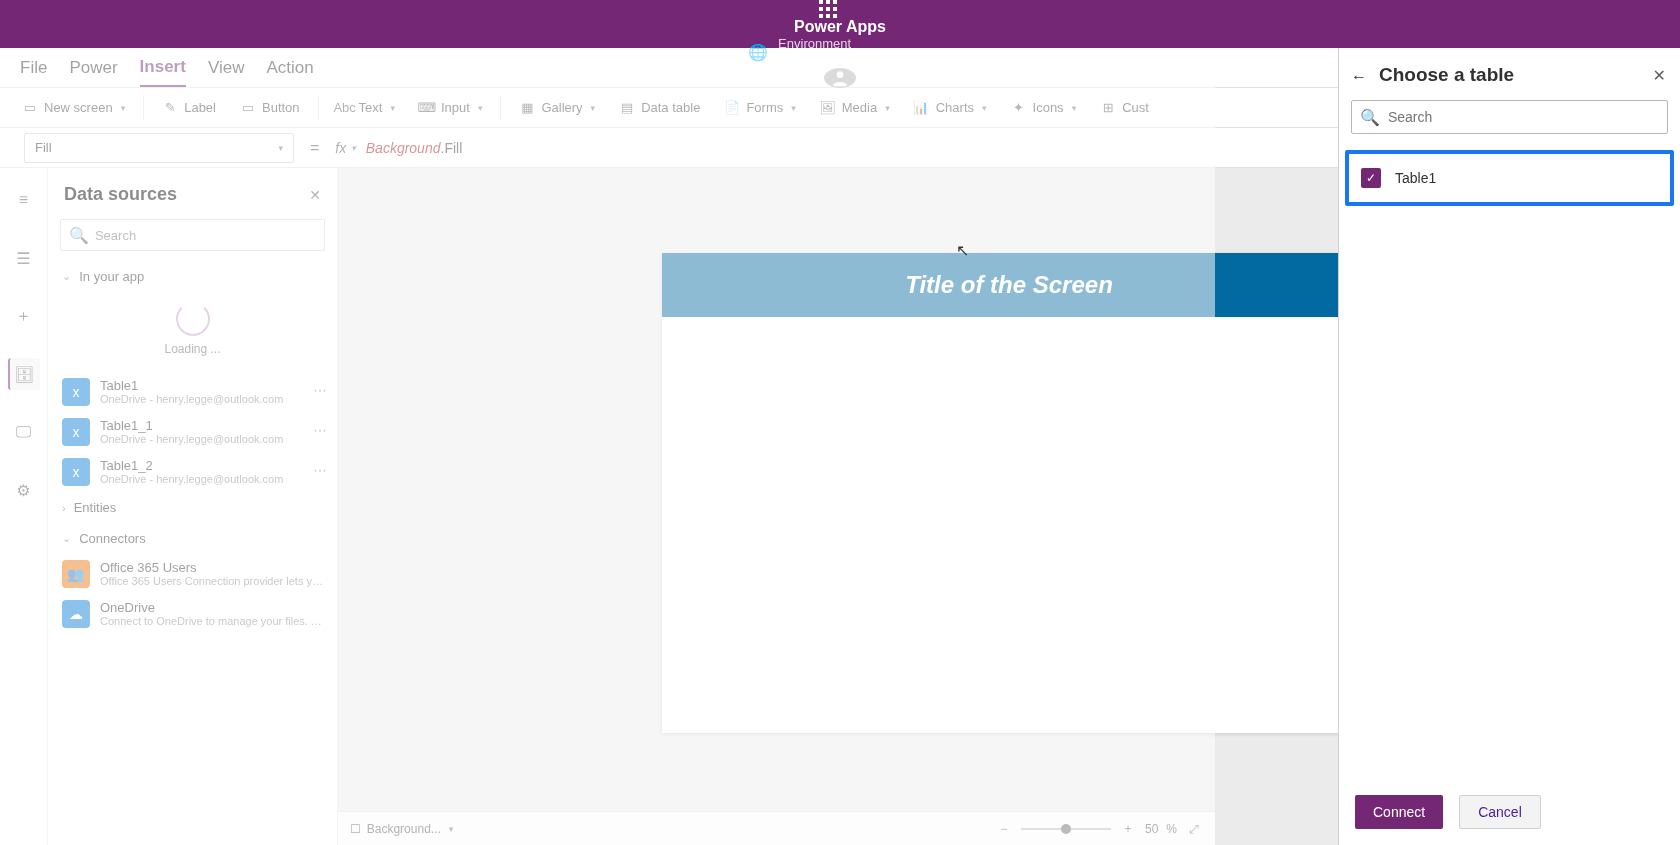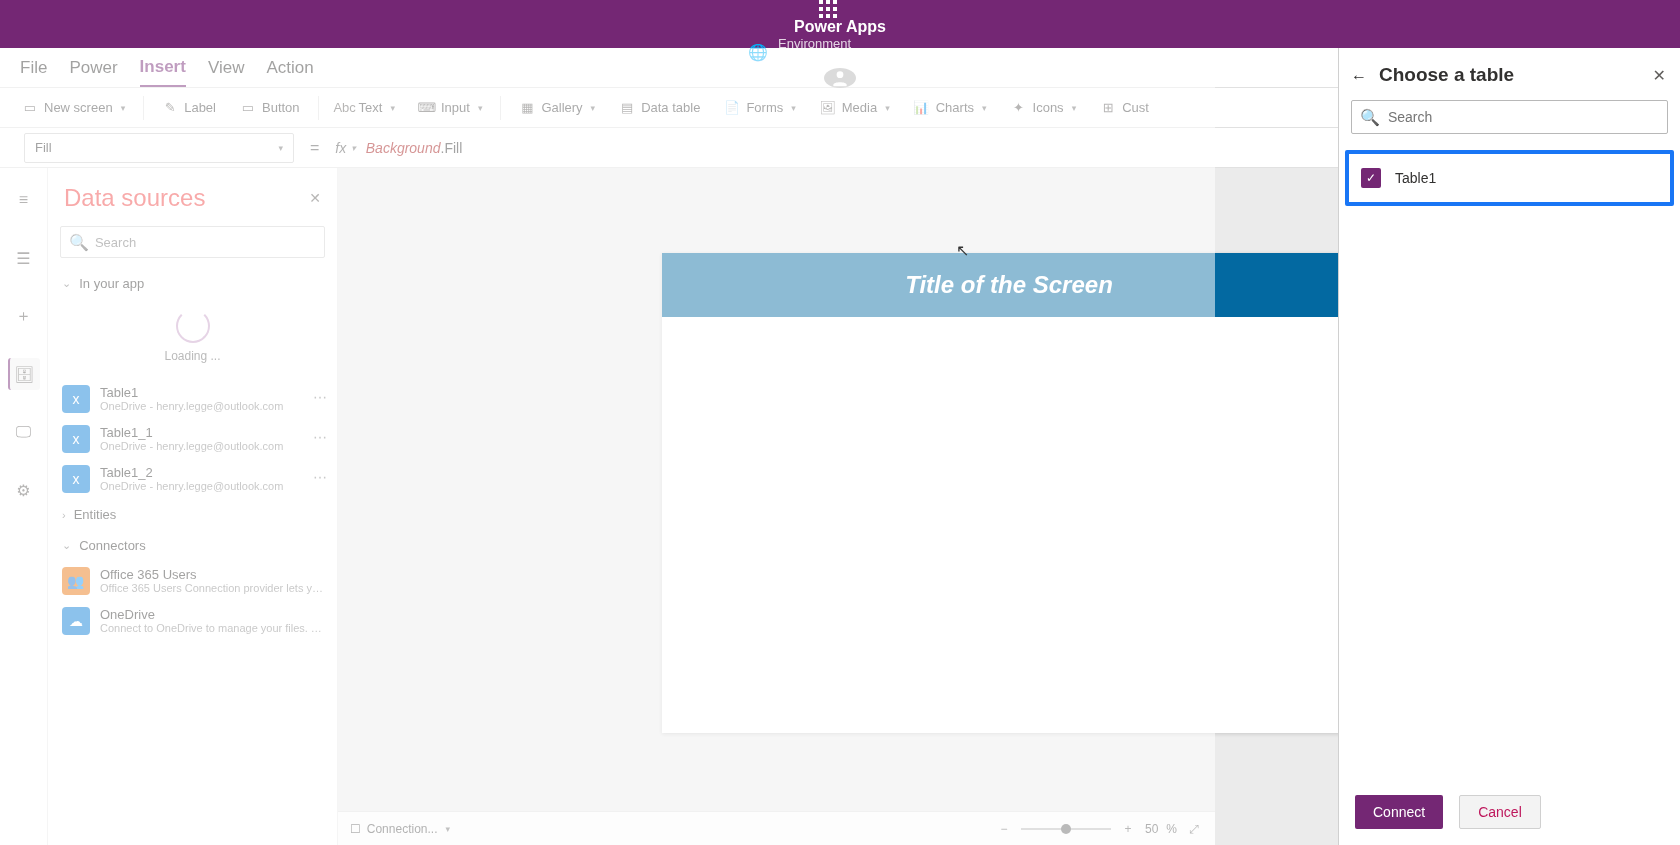--- a/index.html
+++ b/index.html
@@ -46,21 +46,21 @@
 
   
   .main { position:absolute; top:168px; left:0; right:0; bottom:0; display:flex; }
 
   .rail { width:48px; background:#fff; border-right:1px solid #e8e8e8; display:flex; flex-direction:column; align-items:center; padding-top:16px; gap:26px; }
   .rail .rail-btn { width:32px; height:32px; display:flex; align-items:center; justify-content:center; cursor:pointer; color:#605e5c; font-size:16px; border-radius:3px;}
   .rail .rail-btn.active { background:#f2f2f2; border-left:2px solid #742774; }
 
   .left-panel { width:290px; background:#fff; border-right:1px solid #e8e8e8; display:flex; flex-direction:column; }
   .lp-header { display:flex; align-items:center; justify-content:space-between; padding:16px 16px 8px; }
-  .lp-title { font-size:24px; font-weight:400; color:#ef4444; }
+  .lp-title { font-size:18px; font-weight:700; color:#000000; }
   .lp-close { color:#605e5c; font-size:14px; cursor:pointer; }
   .lp-search { margin:6px 12px 10px; }
   .lp-search-input { display:flex; align-items:center; height:32px; border:1px solid #d0d0d0; border-radius:2px; padding:0 8px; gap:6px; background:#fff; }
   .lp-search-input input { border:none; outline:none; font-size:13px; flex:1; }
 
   .lp-section-head { display:flex; align-items:center; gap:8px; padding:8px 14px; font-size:13px; color:#323130; cursor:pointer; }
   .lp-chev { font-size:11px; color:#777; transition:.1s; }
   .lp-loading { padding:10px 0 16px; display:flex; flex-direction:column; align-items:center; gap:6px; }
   .spinner { width:34px; height:34px; border:2px solid #c7a0c7; border-top-color:transparent; border-radius:50%; }
   .loading-text { font-size:12px; color:#666; }
@@ -100,21 +100,21 @@
   .rp-search-input { display:flex; align-items:center; height:34px; border:1px solid #b8b8b8; border-radius:2px; padding:0 8px; gap:8px; }
   .rp-search-input input { border:none; outline:none; font-size:14px; flex:1; }
   .rp-list { padding:4px 0 8px 0; }
 
   .table-item { margin:2px 6px; padding:14px 12px; display:flex; align-items:center; gap:14px; border:4px solid #1976f5; border-radius:2px; cursor:pointer; }
   .check { width:20px; height:20px; background:#742774; border-radius:2px; display:flex; align-items:center; justify-content:center; color:#fff; font-size:12px; }
   .table-name { font-size:14px; color:#323130; }
 
   .rp-footer { margin-top:auto; padding:14px 16px 16px; display:flex; gap:16px; }
   .btn-primary { background:#742774; color:#fff; border:none; padding:8px 18px; font-size:14px; cursor:pointer; border-radius:2px; }
-  .btn-secondary { background:#f3f3f3; color:#be185d; border:1px solid #d0d0d0; padding:8px 18px; font-size:14px; cursor:pointer; border-radius:2px; }
+  .btn-secondary { background:#f3f3f3; color:#4c1d95; border:1px solid #d0d0d0; padding:8px 18px; font-size:14px; cursor:pointer; border-radius:2px; }
 
   .cursor { position:absolute; left:956px; top:241px; font-size:16px; color:#333; z-index:55; pointer-events:none;}
 </style>
 </head>
 <body>
 
 <div class="header">
   <div class="waffle">
     <span></span>
       <span></span>
@@ -315,21 +315,21 @@
   <div class="canvas-area">
     <div class="canvas">
       <div class="screen-title-bar">Title of the Screen</div>
     </div>
   </div>
 </div>
 
 <div class="status-bar">
   <div class="screen-pick">
     <span>☐</span>
-    <span>Connection...</span>
+    <span>Background...</span>
     <span class="caret">▾</span>
   </div>
   <div class="sb-spacer"></div>
   <div class="zoom-ctrl">
     <div class="zoom-btn">−</div>
     <div class="slider">
         <div class="thumb"></div>
       </div>
     <div class="zoom-btn">+</div>
     <span>50</span>

